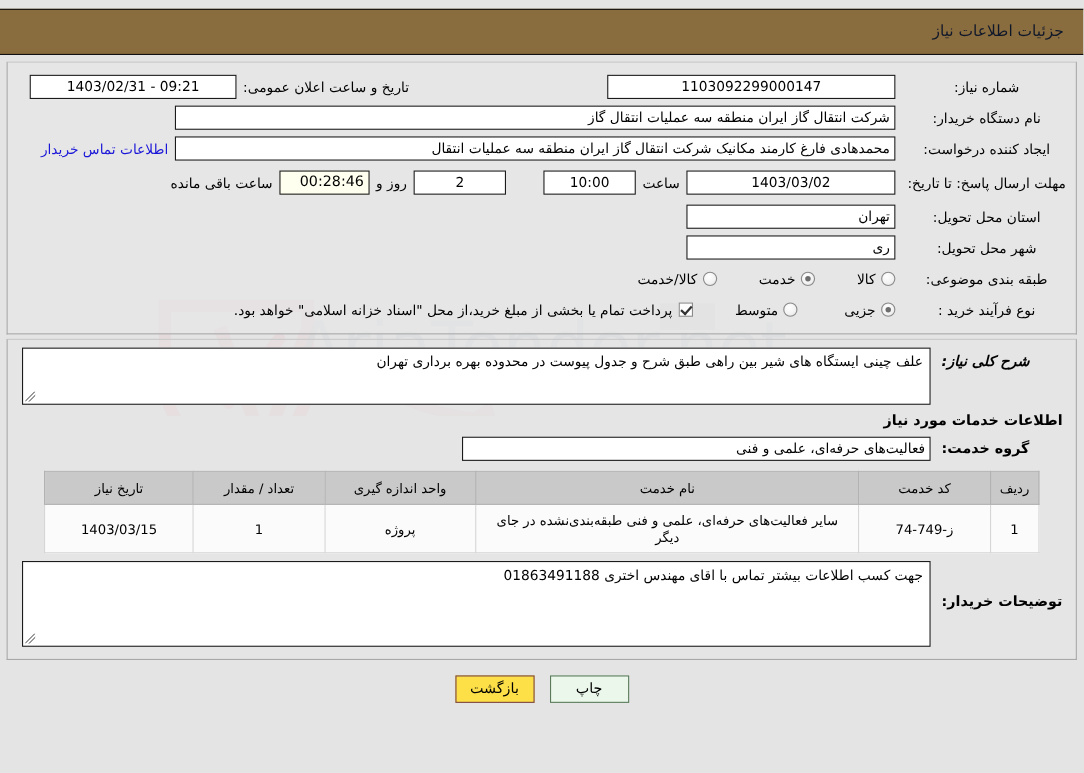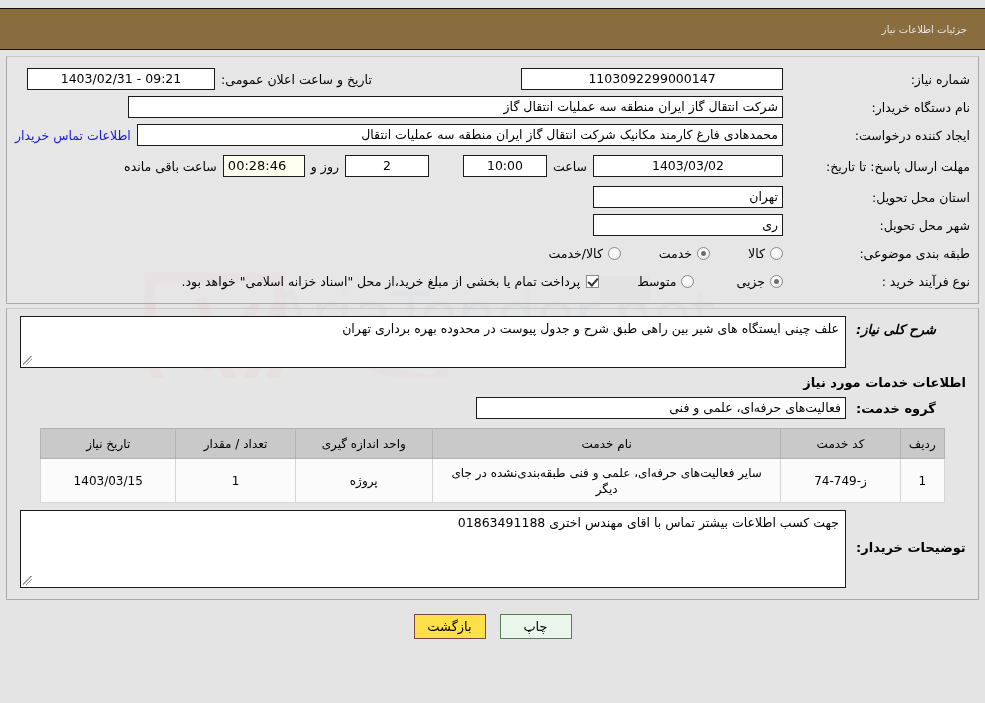--- a/index.html
+++ b/index.html
@@ -32,22 +32,22 @@
     height: 42px;
     background: #8a6d3f;
     border-top: 1px solid #111;
     border-bottom: 1px solid #111;
     display: flex;
     align-items: center;
     justify-content: flex-start;
     padding: 0 18px;
   }
   .titlebar .t {
-    color: #e5e5e5;
-    font-size: 10px;
+    color: #0f172a;
+    font-size: 14px;
   }
   
   .panel {
     position: relative; z-index: 1;
     margin: 6px 6px 0 6px;
     background: rgba(232,232,232,0.55);
     border: 1px solid #a9a9a9;
     border-top-color: #c8c8c8;
     padding: 6px 8px 8px 8px;
   }
@@ -61,38 +61,38 @@
     padding: 1px 0;
     gap: 6px;
   }
   .lbl {
     font-size: 12.5px;
     color: #000;
     text-align: left;
     white-space: nowrap;
     flex: none;
   }
-  .lbl.w150 { width: 150px; text-align: right; padding-left: 4px; margin-left: 31px; }
+  .lbl.w150 { width: 150px; text-align: center; padding-left: 4px; }
   .lbl.w120 { width: 118px; text-align: left; padding-left: 4px; }
   .lbl.b { font-weight: bold; font-size: 13px; }
   .fld {
     background: #ffffff;
     border: 1px solid #1b1b1b;
     height: 22px;
     line-height: 20px;
     font-size: 12.5px;
     padding: 0 4px;
     color: #000;
     text-align: right;
     white-space: nowrap;
     overflow: hidden;
     font-family: "DejaVu Sans", "Liberation Sans", sans-serif;
   }
   .fld.center { text-align: center; }
-  .fld.timer { background:#fffff0; text-align:left; font-size:13px; }
+  .fld.timer { background:#fffff0; text-align:right; font-size:13px; }
   .link {
     color: #1a16d8;
     font-size: 12.5px;
     text-decoration: none;
     white-space: nowrap;
     cursor: pointer;
   }
   .note { font-size: 12.5px; color:#000000; white-space: nowrap; }
   
   .radiogrp { display:flex; align-items:center; gap:5px; }
@@ -303,21 +303,21 @@
 
     <div class="row" style="align-items:flex-start; min-height:54px;">
       <span class="lbl b w120" style="padding-top:6px;font-style:italic;">شرح کلی نیاز:</span>
       <div class="ta" style="width:826px; height:52px;">علف چینی ایستگاه های شیر بین راهی  طبق شرح و جدول پیوست در محدوده بهره برداری تهران</div>
     </div>
 
     <div class="sect">اطلاعات خدمات مورد نیاز</div>
 
     <div class="row">
       <span class="lbl b w120">گروه خدمت:</span>
-      <span class="fld" style="width:370px;">فعالیت‌های حرفه‌ای، علمی و فنی</span>
+      <span class="fld" style="width:426px;">فعالیت‌های حرفه‌ای، علمی و فنی</span>
     </div>
 
     <table class="grid">
       <colgroup>
         <col style="width:44px">
           <col style="width:118px">
           <col style="width:345px">
         <col style="width:136px">
           <col style="width:118px">
           <col style="width:134px">

